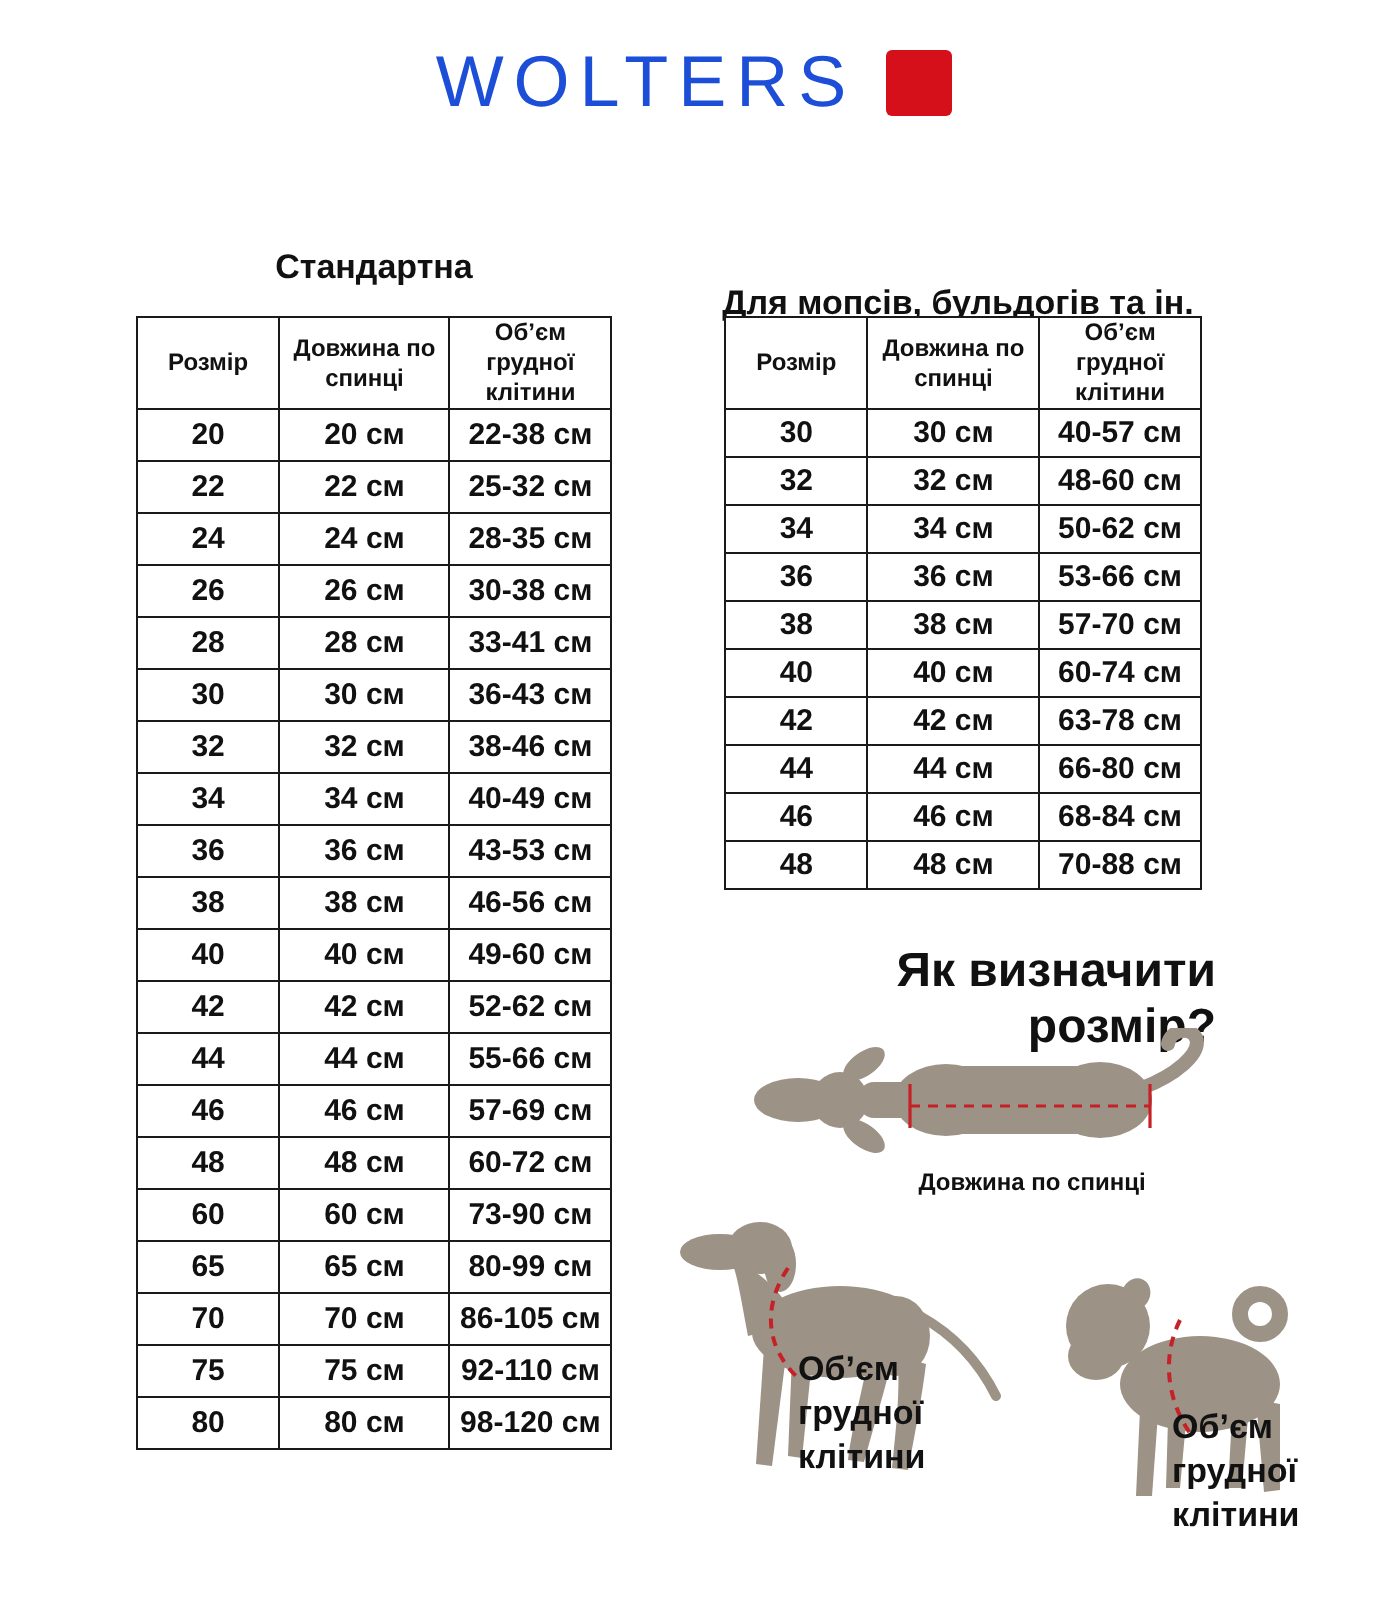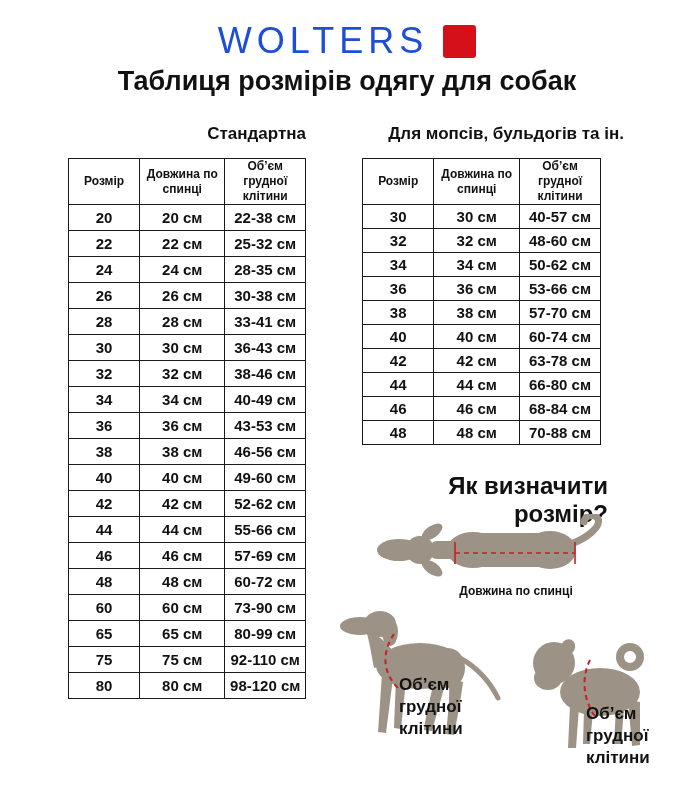--- a/index.html
+++ b/index.html
@@ -7,23 +7,23 @@
   body { font-family:"Liberation Sans", sans-serif; color:#111; }
   .page { position:relative; width:694px; height:800px; background:#ffffff; overflow:hidden; margin:0 auto; }
 
   
   .logo-row { position:absolute; top:20px; left:0; width:100%; display:flex; align-items:center; justify-content:center; gap:15px; }
   .logo-text { font-size:36px; font-weight:normal; letter-spacing:5px; color:#1d4ed8; }
   .logo-square { width:33px; height:33px; background:#d6101b; border-radius:3px; }
   .main-title { position:absolute; top:66px; left:0; width:100%; text-align:center; font-size:27px; font-weight:bold; color:#111; }
 
   
-  .tbl-heading { position:absolute; top:124px; font-size:17px; font-weight:bold; text-align:right; color:#111; }
+  .tbl-heading { position:absolute; top:124px; font-size:17px; font-weight:bold; text-align:center; color:#111; }
   .std-heading { left:68px; width:238px; }
-  .pug-heading { left:366px; width:258px; }
+  .pug-heading { left:350px; width:258px;margin-top:18px; }
 
   
   .size-table { position:absolute; top:158px; border-collapse:collapse; table-layout:fixed; background:#fff; }
   .size-table th, .size-table td { border:1px solid #1a1a1a; text-align:center; vertical-align:middle; font-weight:bold; color:#111; padding:0; }
   .size-table th { font-size:12px; line-height:1.25; white-space:pre-line; height:40px; }
   .size-table td { font-size:15px; }
   .std-table { left:68px; width:238px; }
   .std-table td { height:26px; }
   .pug-table { left:362px; width:239px; }
   .pug-table td { height:24px; }
@@ -43,21 +43,20 @@
 </head>
 <body>
 
 <div class="page">
 
   <div class="logo-row">
     <span class="logo-text">WOLTERS</span>
     <span class="logo-square"></span>
   </div>
 
-  <div class="main-title">Таблиця розмірів одягу для собак</div>
 
   <div class="tbl-heading std-heading">Стандартна</div>
   <table class="size-table std-table">
     <colgroup>
         <col class="c1">
         <col class="c2">
         <col class="c3">
       </colgroup>
     <thead>
         <tr>
@@ -146,20 +145,25 @@
         </tr>
         <tr>
           <td>60</td>
           <td>60 см</td>
           <td>73-90 см</td>
         </tr>
         <tr>
           <td>65</td>
           <td>65 см</td>
           <td>80-99 см</td>
+        </tr>
+        <tr>
+          <td>70</td>
+          <td>70 см</td>
+          <td>86-105 см</td>
         </tr>
         <tr>
           <td>75</td>
           <td>75 см</td>
           <td>92-110 см</td>
         </tr>
         <tr>
           <td>80</td>
           <td>80 см</td>
           <td>98-120 см</td>

